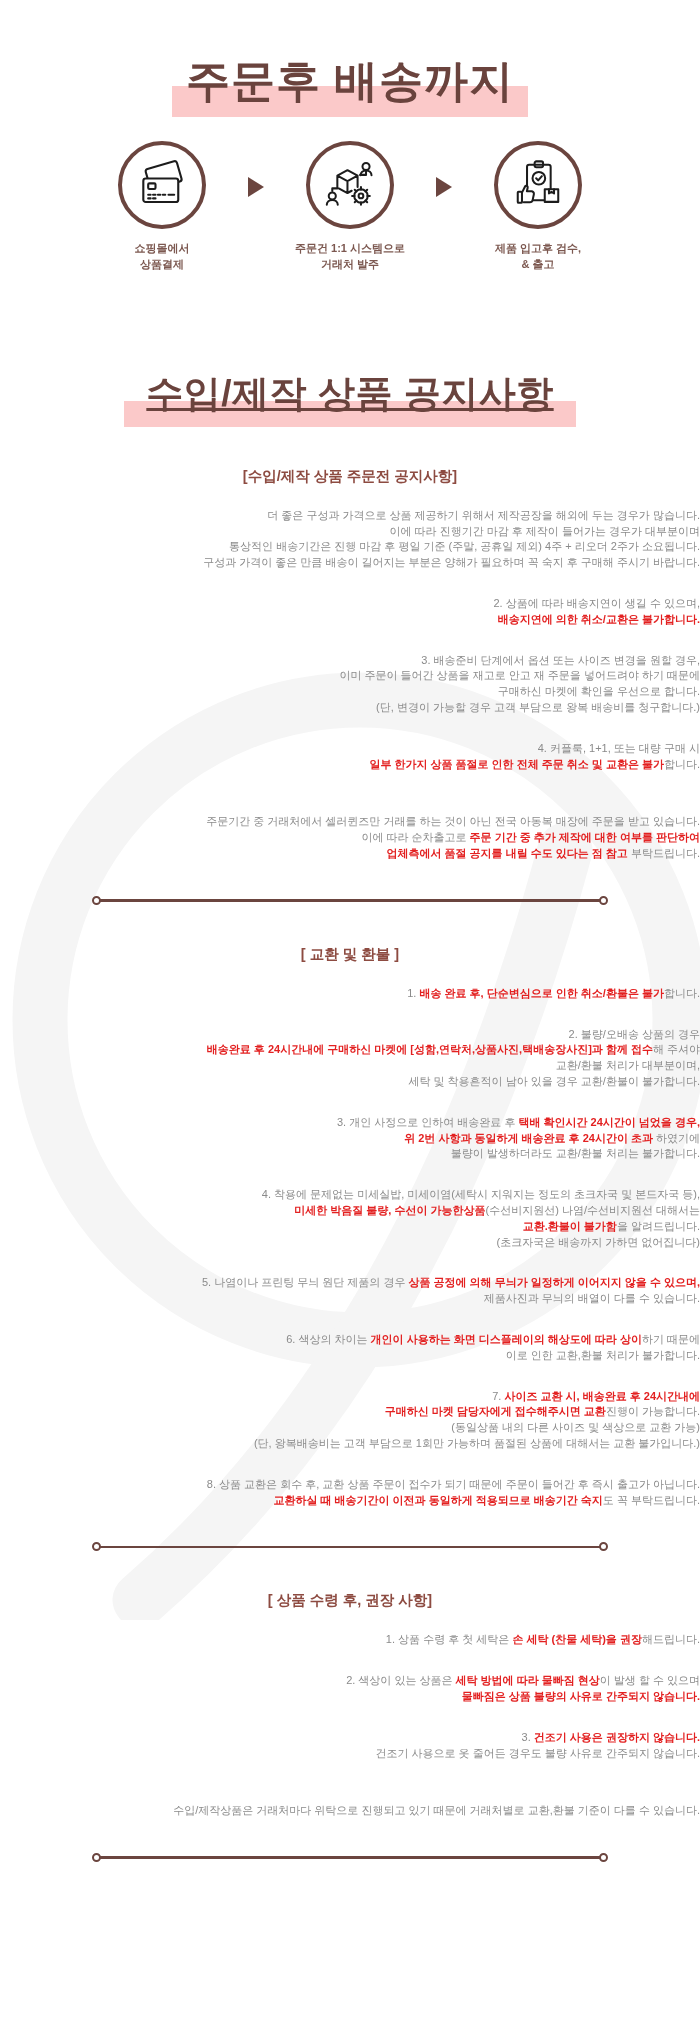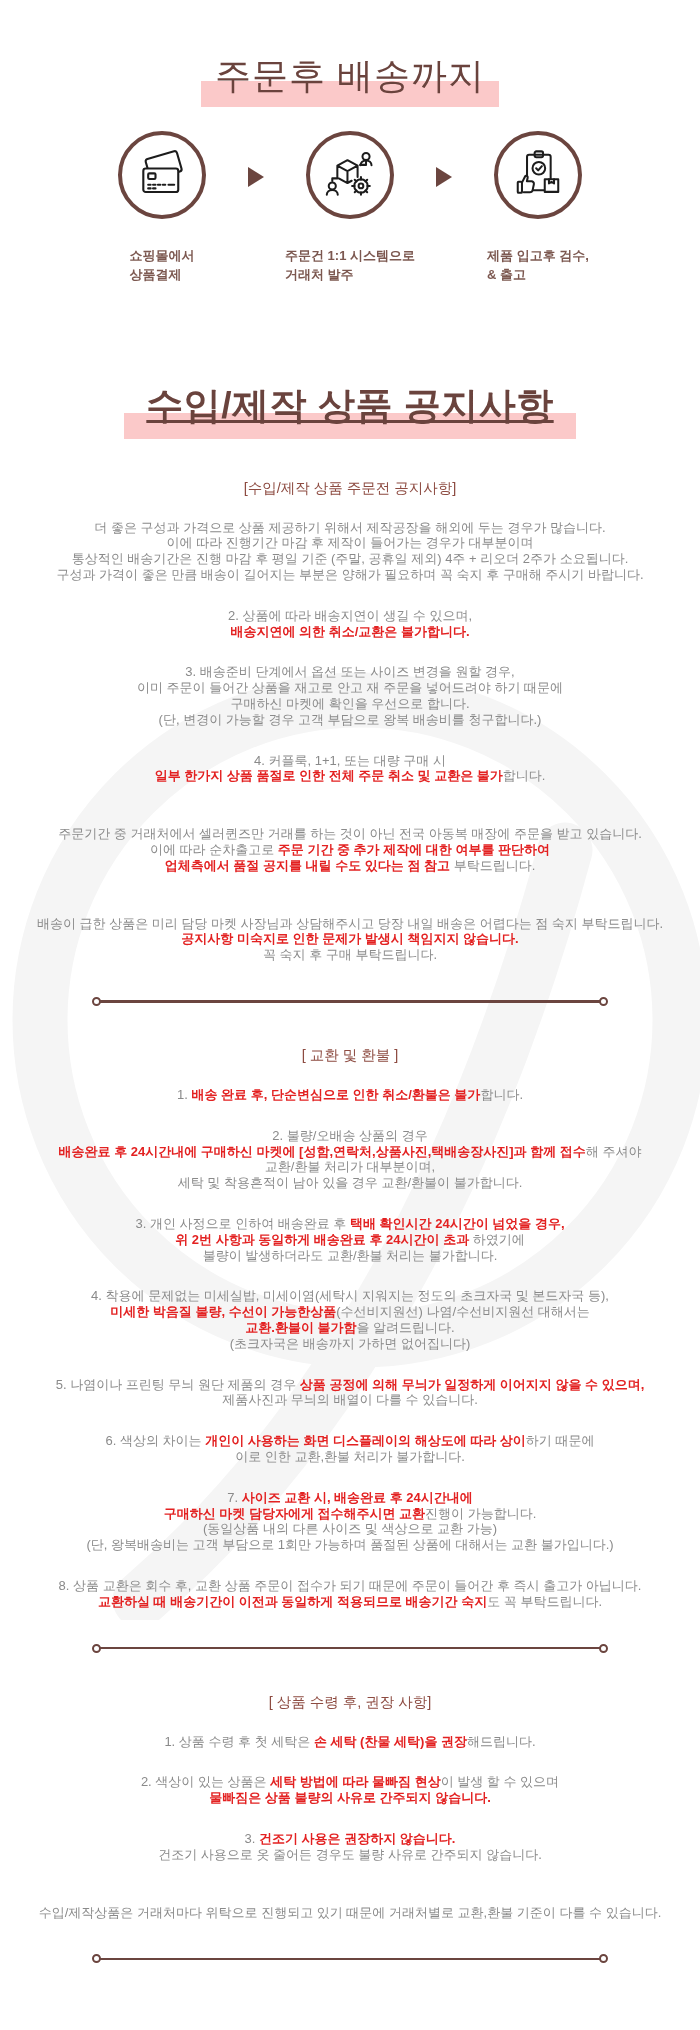--- a/index.html
+++ b/index.html
@@ -7,48 +7,48 @@
   body {
     width:700px; height:2030px; margin:0 auto; overflow:hidden; position:relative;
     font-family:"Liberation Sans","DejaVu Sans",sans-serif;
   }
   .watermark { position:absolute; top:520px; left:0; z-index:0; pointer-events:none; }
   .content { position:relative; z-index:1; }
 
   
   .t1-wrap { text-align:center; padding-top:52px; }
   .t1 {
-    display:inline-block; font-size:36px; font-weight:400; letter-spacing:1px; color:#6a433d;
+    display:inline-block; font-size:44px; font-weight:700; letter-spacing:1px; color:#6a433d;
     background:linear-gradient(180deg, transparent 52%, #fbc9c9 52%, #fbc9c9 100%);
     padding:0 14px 6px;
   }
   .steps { display:flex; justify-content:center; align-items:flex-start; margin-top:24px; }
   .step { width:172px; display:flex; flex-direction:column; align-items:center; }
   .circle {
     width:88px; height:88px; border:4px solid #6b453f; border-radius:50%;
     background:#fff; display:flex; align-items:center; justify-content:center;
   }
-  .step-label { margin-top:28px; font-size:13px; font-weight:700; color:#7c5850; text-align:left; line-height:1.45; }
+  .step-label { margin-top:12px; font-size:11px; font-weight:700; color:#7c5850; text-align:center; line-height:1.45; }
   .arrow {
     width:0; height:0; margin-top:36px;
     border-left:16px solid #6b453f; border-top:10px solid transparent; border-bottom:10px solid transparent;
   }
 
   
   .t2-wrap { text-align:center; margin-top:96px; }
   .t2 {
     display:inline-block; font-size:37px; font-weight:800; letter-spacing:0.5px; color:#6a433d;
     background:linear-gradient(180deg, transparent 55%, #fbc9c9 55%, #fbc9c9 100%);
     padding:0 22px 8px;
     text-decoration:underline;
   }
 
   
-  .sec-heading { text-align:center; font-size:14.5px; font-weight:400; color:#8d4b41; margin-top:40px; }
-  .para { text-align:center; font-size:13px; line-height:15.8px; color:#8a8a8a; margin-top:25px; }
+  .sec-heading { text-align:center; font-size:14.5px; font-weight:700; color:#8d4b41; margin-top:40px; }
+  .para { text-align:right; font-size:11px; line-height:15.8px; color:#8a8a8a; margin-top:25px; }
   .para .gy { color:#8a8a8a; }
   .para .red { color:#e32121; font-weight:700; }
   .para.first { margin-top:22px; }
   .para.gap-lg { margin-top:42px; }
 
   .divider { display:flex; align-items:center; width:516px; margin:34px auto; }
   .divider .dot { width:9px; height:9px; border:2.5px solid #6b453f; border-radius:50%; background:#fff; flex:none; }
   .divider .line { flex:1; height:2.5px; background:#6b453f; margin:0 -1px; }
 </style>
 </head>
@@ -128,21 +128,20 @@
     <span class="t2">수입/제작 상품 공지사항</span>
   </div>
 
   <div>
     <h3 class="sec-heading">[수입/제작 상품 주문전 공지사항]</h3>
     <p class="para first"><span class="gy">더 좋은 구성과 가격으로 상품 제공하기 위해서 제작공장을 해외에 두는 경우가 많습니다.</span><br><span class="gy">이에 따라 진행기간 마감 후 제작이 들어가는 경우가 대부분이며</span><br><span class="gy">통상적인 배송기간은 진행 마감 후 평일 기준 (주말, 공휴일 제외) 4주 + 리오더 2주가 소요됩니다.</span><br><span class="gy">구성과 가격이 좋은 만큼 배송이 길어지는 부분은 양해가 필요하며 꼭 숙지 후 구매해 주시기 바랍니다.</span></p>
     <p class="para"><span class="gy">2. 상품에 따라 배송지연이 생길 수 있으며,</span><br><span class="red">배송지연에 의한 취소/교환은 불가합니다.</span></p>
     <p class="para"><span class="gy">3. 배송준비 단계에서 옵션 또는 사이즈 변경을 원할 경우,</span><br><span class="gy">이미 주문이 들어간 상품을 재고로 안고 재 주문을 넣어드려야 하기 때문에</span><br><span class="gy">구매하신 마켓에 확인을 우선으로 합니다.</span><br><span class="gy">(단, 변경이 가능할 경우 고객 부담으로 왕복 배송비를 청구합니다.)</span></p>
     <p class="para"><span class="gy">4. 커플룩, 1+1, 또는 대량 구매 시</span><br><span class="red">일부 한가지 상품 품절로 인한 전체 주문 취소 및 교환은 불가</span><span class="gy">합니다.</span></p>
     <p class="para gap-lg"><span class="gy">주문기간 중 거래처에서 셀러퀸즈만 거래를 하는 것이 아닌 전국 아동복 매장에 주문을 받고 있습니다.</span><br><span class="gy">이에 따라 순차출고로 </span><span class="red">주문 기간 중 추가 제작에 대한 여부를 판단하여</span><br><span class="red">업체측에서 품절 공지를 내릴 수도 있다는 점 참고</span><span class="gy"> 부탁드립니다.</span></p>
-    <p class="para gap-lg"><span class="gy">배송이 급한 상품은 미리 담당 마켓 사장님과 상담해주시고 당장 내일 배송은 어렵다는 점 숙지 부탁드립니다.</span><br><span class="red">공지사항 미숙지로 인한 문제가 발생시 책임지지 않습니다.</span><br><span class="gy">꼭 숙지 후 구매 부탁드립니다.</span></p>
   </div>
 
   <div class="divider">
     <span class="dot"></span>
     <span class="line"></span>
     <span class="dot"></span>
   </div>
 
   <div>
     <h3 class="sec-heading">[ 교환 및 환불 ]</h3>

